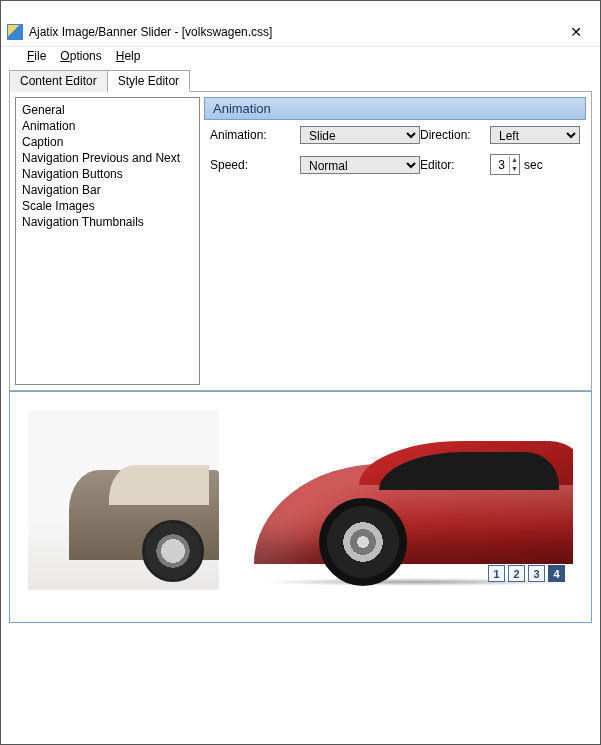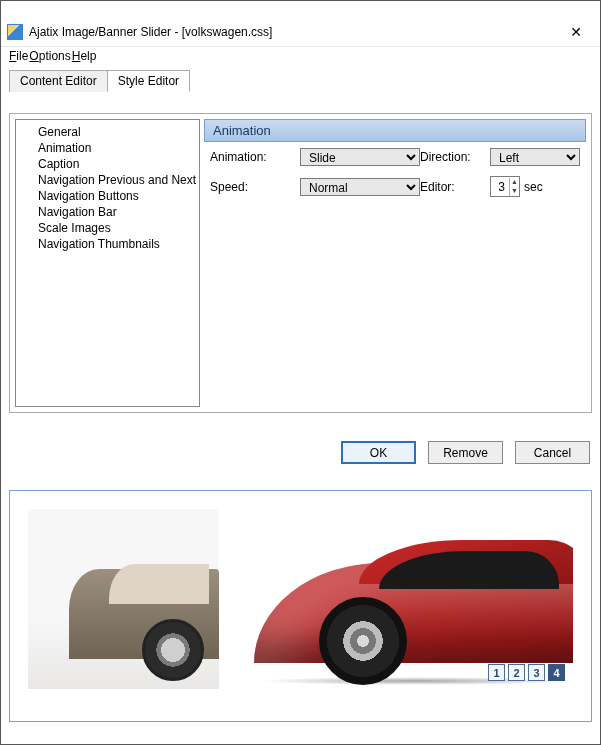--- a/index.html
+++ b/index.html
@@ -32,32 +32,32 @@
     margin-right: 6px;
     display:inline-block;
   }
   .titlebar .title { flex:1; font-size:12px; }
   .titlebar .close {
     width: 40px; height: 28px;
     display:flex; align-items:center; justify-content:center;
     font-size:14px; font-family: Arial;
   }
   .menubar {
-    padding: 2px 8px 4px 8px;
-    display:flex; gap: 1px;
+    padding: 2px 8px 4px 26px;
+    display:flex; gap: 14px;
     font-size:12px;
   }
   .menubar span { text-decoration: underline; text-decoration-color: transparent; }
   .menubar .ul { text-decoration: underline; }
   .client {
     flex:1;
     padding: 0 8px 8px 8px;
     display:flex;
     flex-direction:column;
-    gap:22px;
+    gap:0;
   }
   .tabs {
     display:flex;
     margin-top:2px;
   }
   .tab {
     padding: 3px 10px;
     border:1px solid #aaa;
     border-bottom:none;
     background: #f9f9f9;
@@ -77,21 +77,21 @@
     background:#fff;
     padding:5px;
     display:flex;
     gap:4px;
     height: 300px;
   }
   .sidebar {
     width: 192px;
     border:1px solid #888;
     background:#fff;
-    padding:4px 22px;
+    padding:4px 6px;
     overflow:hidden;
     line-height:16px;
   }
   .sidebar div { white-space:nowrap; cursor:default;}
   .rightpane {
     flex:1;
     display:flex;
     flex-direction:column;
   }
   .section-header {
@@ -291,25 +291,20 @@
                 <span>▲</span>
                 <span>▼</span>
               </div>
           </div>
           <span>sec</span>
         </div>
       </div>
     </div>
   </div>
 
-  <div class="buttons-row">
-    <button class="btn primary">OK</button>
-    <button class="btn">Remove</button>
-    <button class="btn">Cancel</button>
-  </div>
 
   <div class="preview">
     <div class="slide-stage">
       <div class="car-left">
         <div class="body"></div>
           <div class="window"></div>
           <div class="wheel"></div>
       </div>
       <div class="car-right">
         <div class="shadow"></div>

